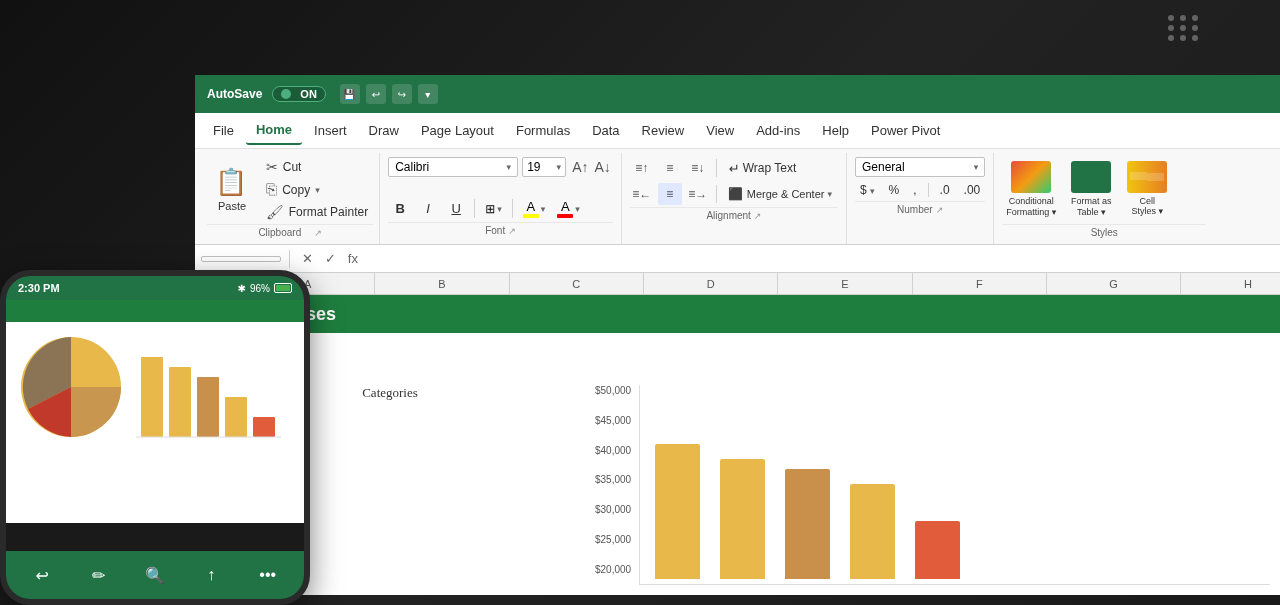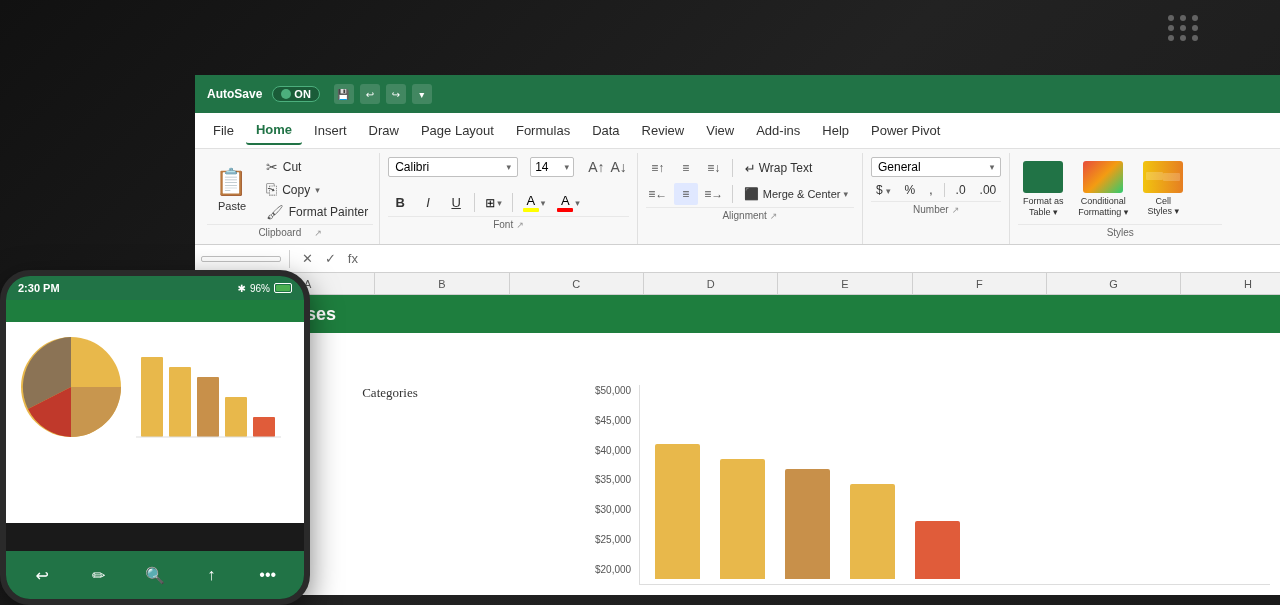--- a/index.html
+++ b/index.html
@@ -47,21 +47,21 @@
     .autosave-toggle {
       background: #1a5c38;
       border: 1.5px solid #4caf7d;
       border-radius: 10px;
       padding: 1px 8px;
       color: white;
       font-size: 11px;
       font-weight: bold;
       display: inline-flex;
       align-items: center;
-      gap: 3px;
+      gap: 9px;
     }
     .toggle-dot {
       width: 10px; height: 10px;
       background: #4caf7d;
       border-radius: 50%;
     }
     .title-bar-icons {
       display: flex;
       gap: 6px;
       align-items: center;
@@ -194,23 +194,23 @@
     
     .font-group {
       padding: 4px 8px;
       border-right: 1px solid #e0e0e0;
       display: flex;
       flex-direction: column;
       min-width: 200px;
     }
     .font-top {
       display: flex;
-      gap: 12px;
-      align-items: center;
-      margin-bottom: 14px;
+      gap: 4px;
+      align-items: center;
+      margin-bottom: 20px;
     }
     .font-name-box {
       border: 1px solid #c0c0c0;
       border-radius: 2px;
       padding: 2px 6px;
       font-size: 12px;
       width: 130px;
       display: flex;
       align-items: center;
       justify-content: space-between;
@@ -679,21 +679,21 @@
       </div>
     </div>
 
     <div class="font-group">
       <div class="font-top">
         <div class="font-name-box">
           <span>Calibri</span>
           <span class="dropdown-arrow">▾</span>
         </div>
         <div class="font-size-box">
-          <span>14</span>
+          <span>19</span>
           <span class="dropdown-arrow">▾</span>
         </div>
         <div class="font-size-btns">
           <span class="font-size-btn">A↑</span>
           <span class="font-size-btn">A↓</span>
         </div>
       </div>
       <div class="font-bottom">
         <div class="font-btn bold">B</div>
         <div class="font-btn italic">I</div>
@@ -780,36 +780,36 @@
       <div style="font-size:10px;color:#666;text-align:center;padding:2px 0;border-top:1px solid #e8e8e8;margin-top:2px;display:flex;align-items:center;justify-content:center;gap:3px;">
         <span>Number</span>
         <span class="expand-icon">↗</span>
       </div>
     </div>
 
     <div class="styles-group">
       <div class="styles-top">
 
         <div class="style-icon">
-          <div class="style-icon-img" style="background:#217346; padding:3px; display:flex; flex-direction:column; gap:2px;">
-            <div style="background:rgba(255,255,255,0.3);height:6px;border-radius:1px;"></div>
-            <div style="background:rgba(255,255,255,0.15);height:6px;border-radius:1px;"></div>
-            <div style="background:rgba(255,255,255,0.15);height:6px;border-radius:1px;"></div>
-          </div>
-          <div class="style-icon-label" style="font-size:9px;line-height:1.2;">Format as<br>Table ▾</div>
-        </div>
-
-        <div class="style-icon">
           <div class="style-icon-img" style="background: linear-gradient(135deg, #e74c3c 0%, #f39c12 50%, #2ecc71 100%); display:grid; grid-template-columns:1fr 1fr; grid-template-rows:1fr 1fr; gap:2px; padding:3px;">
             <div style="background:#e74c3c;border-radius:1px;"></div>
             <div style="background:#f39c12;border-radius:1px;"></div>
             <div style="background:#2ecc71;border-radius:1px;"></div>
             <div style="background:#3498db;border-radius:1px;"></div>
           </div>
           <div class="style-icon-label" style="font-size:9px;line-height:1.2;">Conditional<br>Formatting ▾</div>
+        </div>
+
+        <div class="style-icon">
+          <div class="style-icon-img" style="background:#217346; padding:3px; display:flex; flex-direction:column; gap:2px;">
+            <div style="background:rgba(255,255,255,0.3);height:6px;border-radius:1px;"></div>
+            <div style="background:rgba(255,255,255,0.15);height:6px;border-radius:1px;"></div>
+            <div style="background:rgba(255,255,255,0.15);height:6px;border-radius:1px;"></div>
+          </div>
+          <div class="style-icon-label" style="font-size:9px;line-height:1.2;">Format as<br>Table ▾</div>
         </div>
 
         <div class="style-icon">
           <div class="style-icon-img" style="background: linear-gradient(to right, #f1c40f, #e67e22); padding:3px;">
             <div style="background:rgba(255,255,255,0.2);height:8px;width:100%;border-radius:1px;margin-bottom:2px;"></div>
             <div style="background:rgba(255,255,255,0.2);height:8px;width:100%;border-radius:1px;"></div>
           </div>
           <div class="style-icon-label" style="font-size:9px;">Cell<br>Styles ▾</div>
         </div>
       </div>

